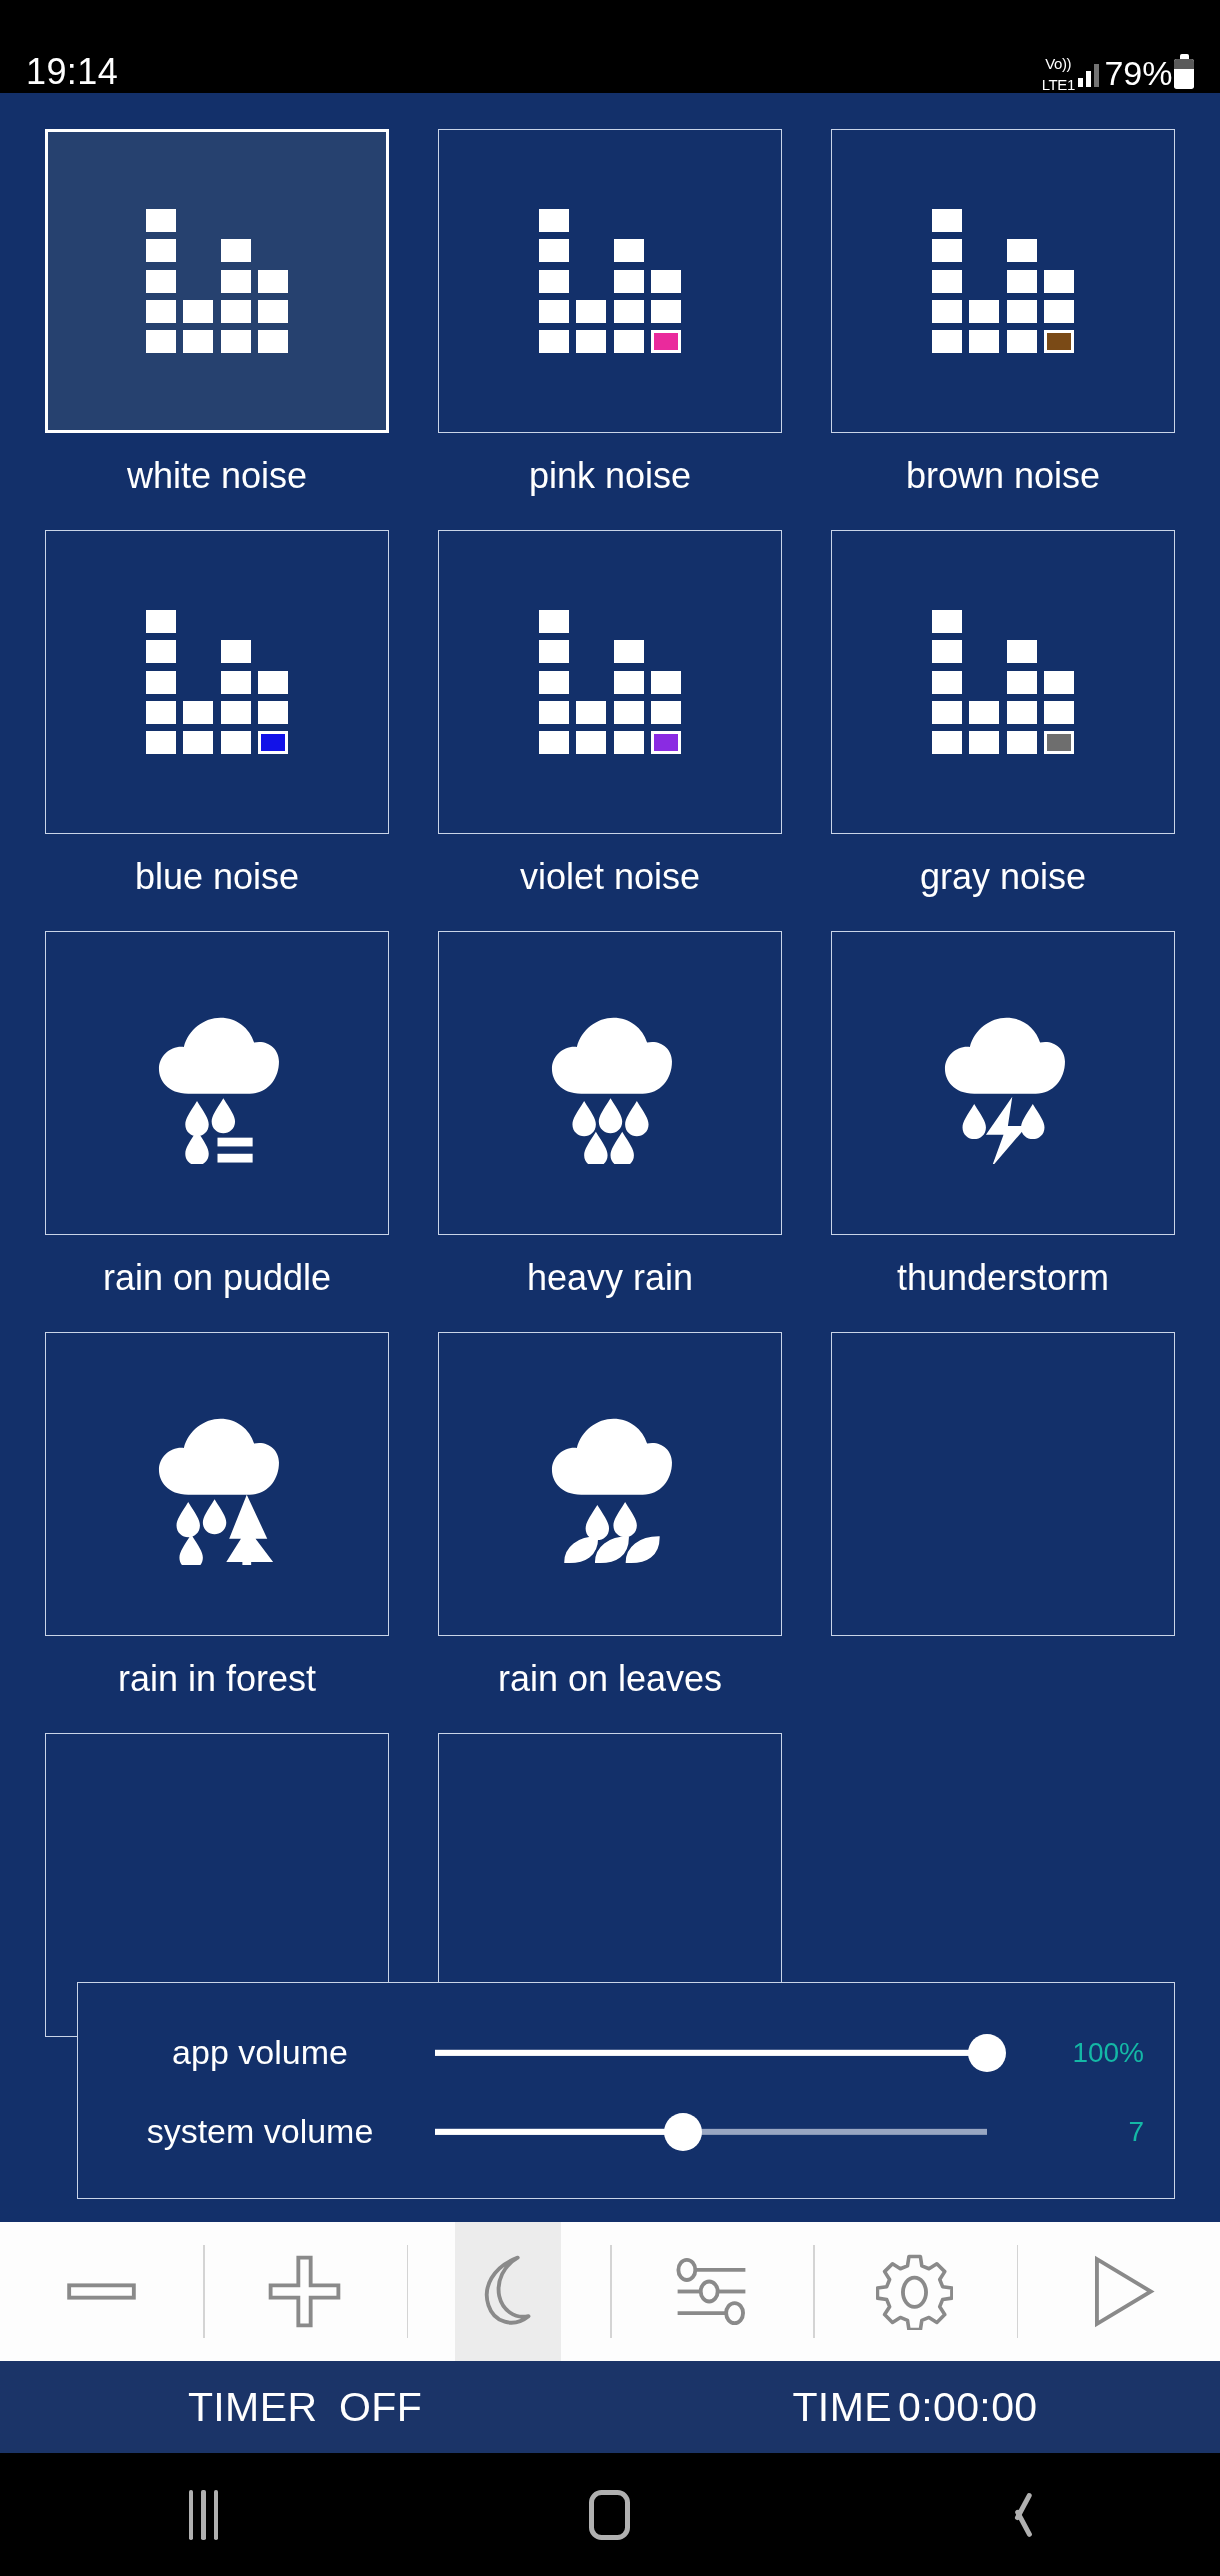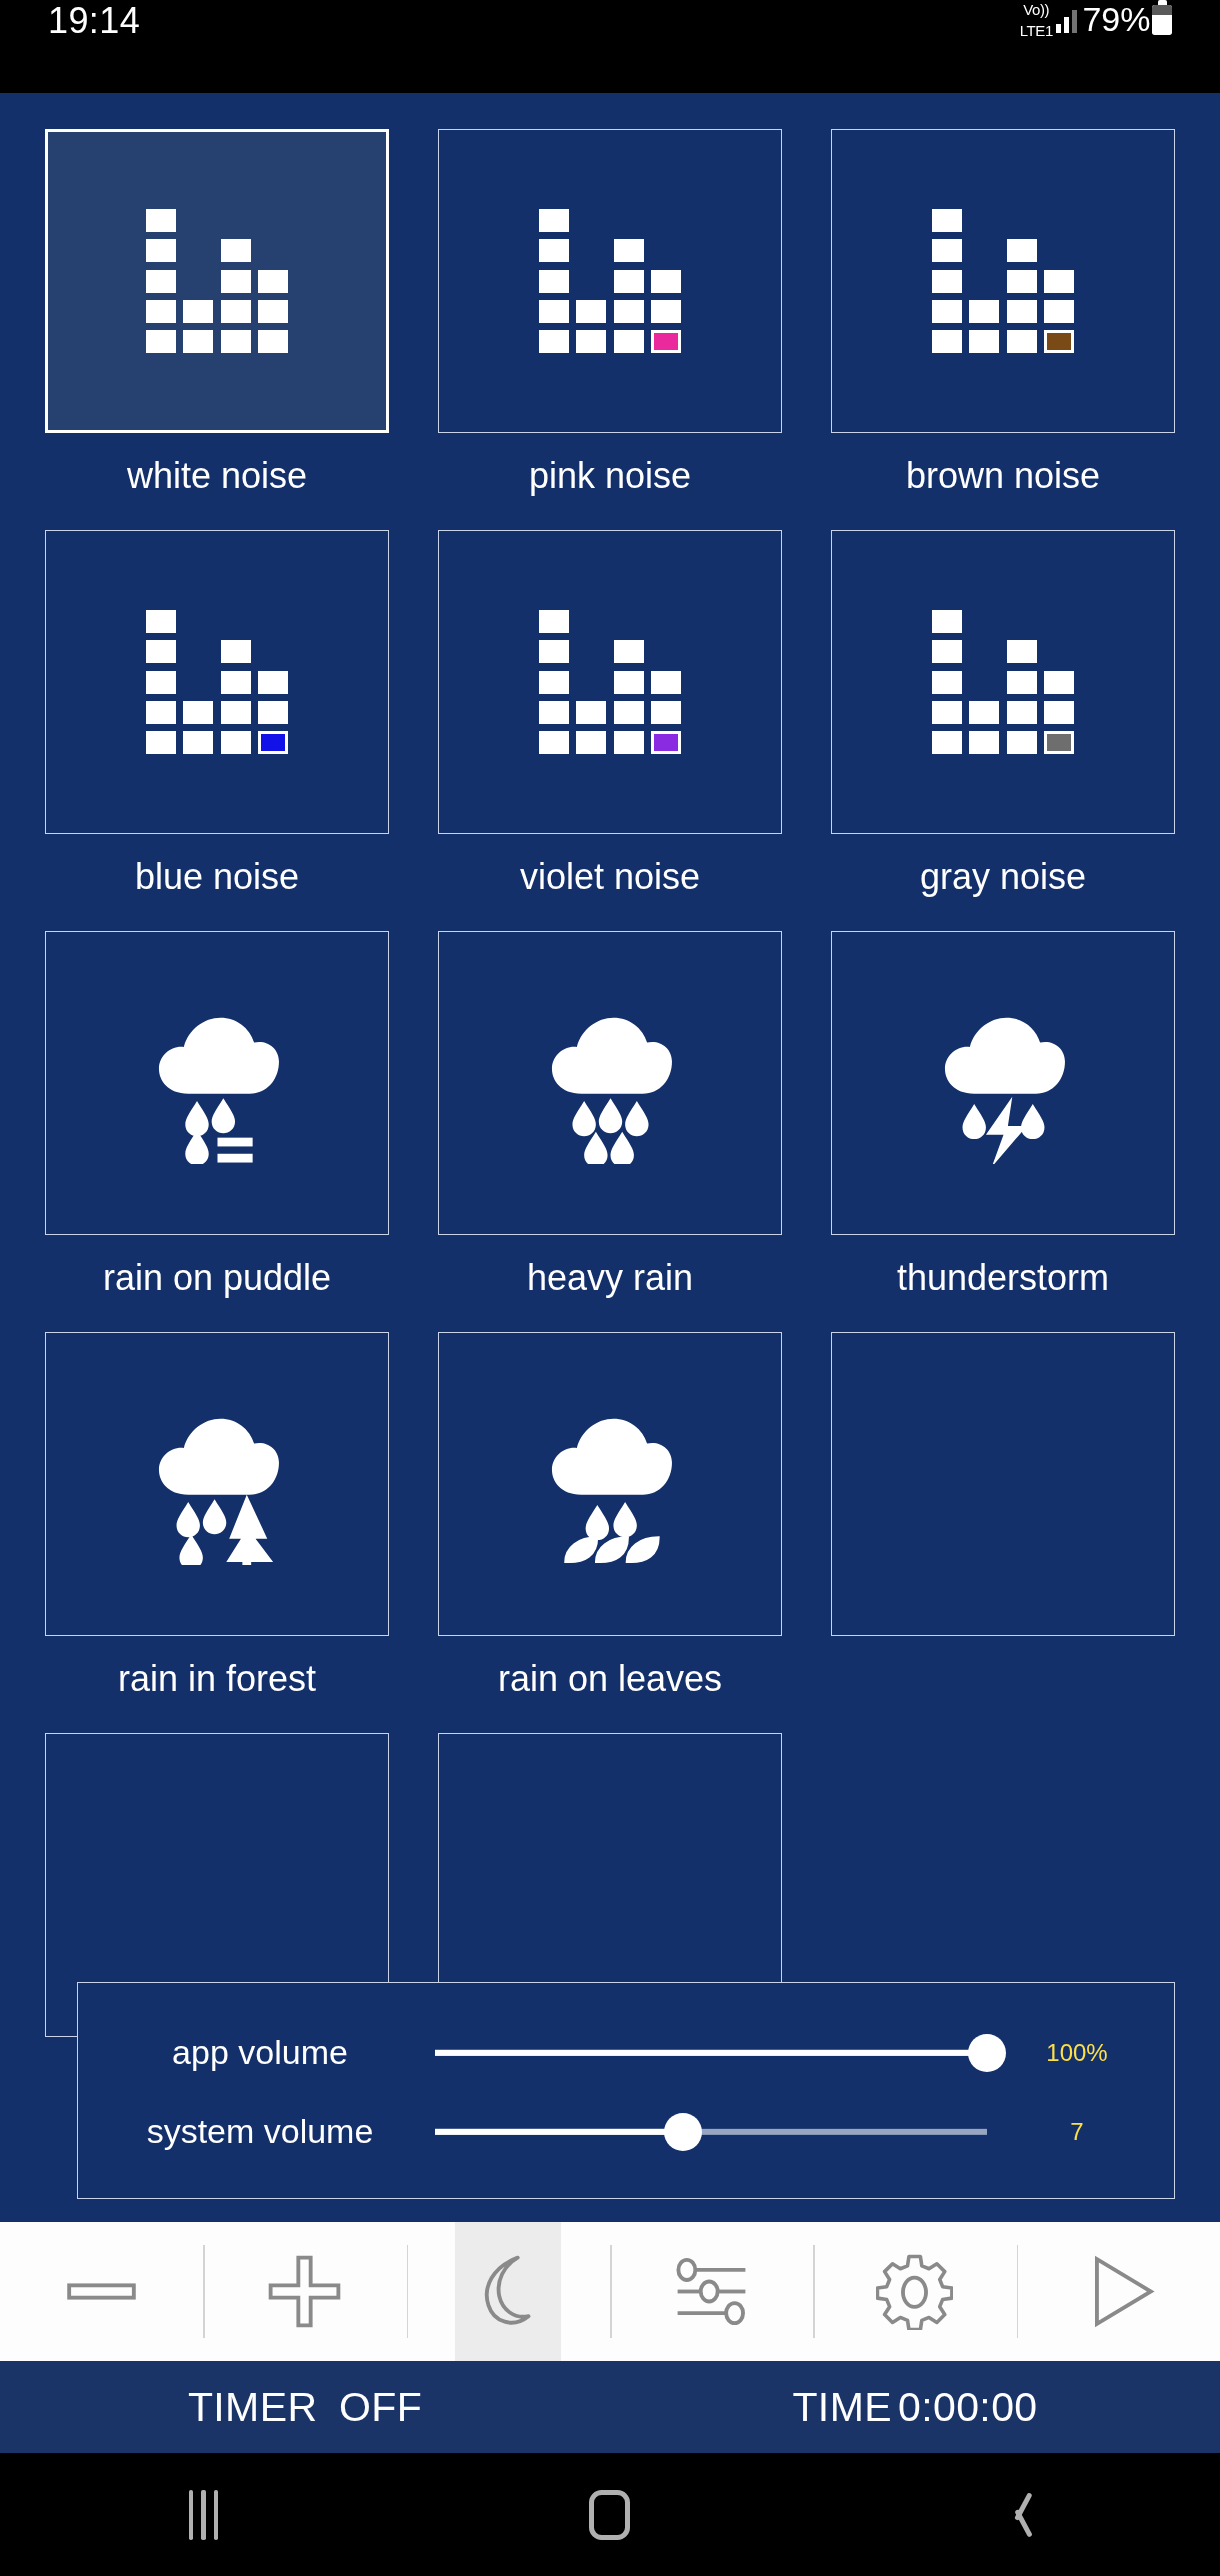--- a/index.html
+++ b/index.html
@@ -7,22 +7,22 @@
   body {
     font-family:"Liberation Sans", sans-serif;
     background:#13306a;
     overflow:hidden;
   }
   #app { width:1220px; height:2576px; display:flex; flex-direction:column; position:relative; }
 
   
   .statusbar {
     height:93px; background:#000; color:#fff;
-    display:flex; align-items:flex-start; justify-content:space-between;
-    padding:0 48px; flex:0 0 auto;
+    display:flex; align-items:flex-end; justify-content:space-between;
+    padding:0 26px; flex:0 0 auto;
   }
   .sb-time { font-size:36px; letter-spacing:0.4px; }
   .sb-right { display:flex; align-items:center; gap:0; }
   .volte { display:flex; flex-direction:column; align-items:center; line-height:1; }
   .volte .v1 { font-size:15px; letter-spacing:-0.4px; }
   .volte .v2 { font-size:15px; letter-spacing:-0.4px; margin-top:6px;}
   .bars { display:flex; align-items:flex-end; gap:2.7px; height:27px; margin-left:2.7px;}
   .bars i { display:block; width:5.4px; background:#fff; }
   .bars i:nth-child(1){height:9px;} .bars i:nth-child(2){height:16px;}
   .bars i:nth-child(3){height:23px;opacity:.45;}
@@ -66,21 +66,21 @@
     border:0.9px solid #c9d4e8; background:#13306a;
     padding:30px 30px 27px 30px;
     margin-left:32px;
   }
   .volrow { display:flex; align-items:center; height:79px; }
   .vlabel { color:#fff; font-size:34px; width:304px; text-align:center; flex:0 0 auto;}
   .slider { position:relative; flex:1 1 auto; height:36px; margin:0 23px; }
   .strack { position:absolute; top:50%; left:0; right:0; height:6.3px; transform:translateY(-50%); background:#98a6c2; }
   .sfill  { position:absolute; top:50%; left:0; height:6.3px; transform:translateY(-50%); background:#fff; }
   .sthumb { position:absolute; top:50%; width:38px; height:38px; border-radius:50%; background:#fff; transform:translate(-50%,-50%); }
-  .vval { color:#fde047; font-size:24px; width:134px; text-align:center; flex:0 0 auto;}
+  .vval { color:#14b8a6; font-size:28px; width:134px; text-align:right; flex:0 0 auto;}
 
   
   .toolbar {
     flex:0 0 auto; height:139px; background:#fdfdfd;
     display:flex; align-items:stretch;
   }
   .tbtn {
     flex:1 1 0; display:flex; align-items:center; justify-content:center;
     position:relative; background:transparent;
   }

